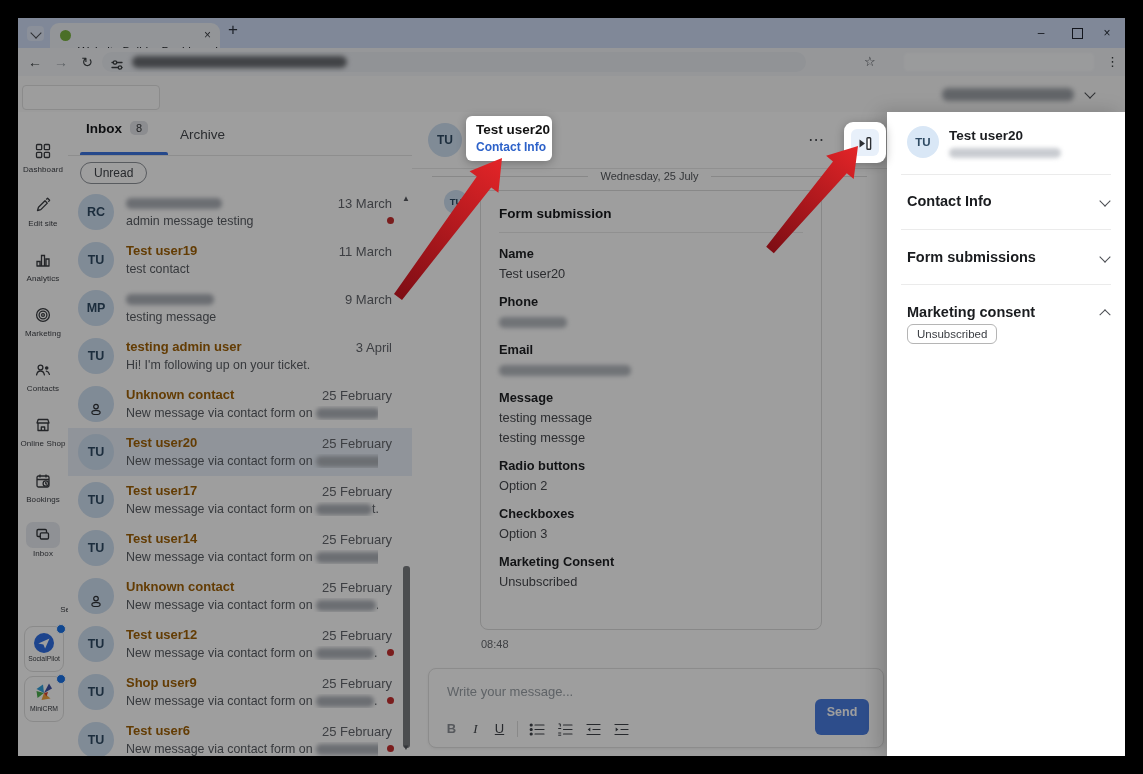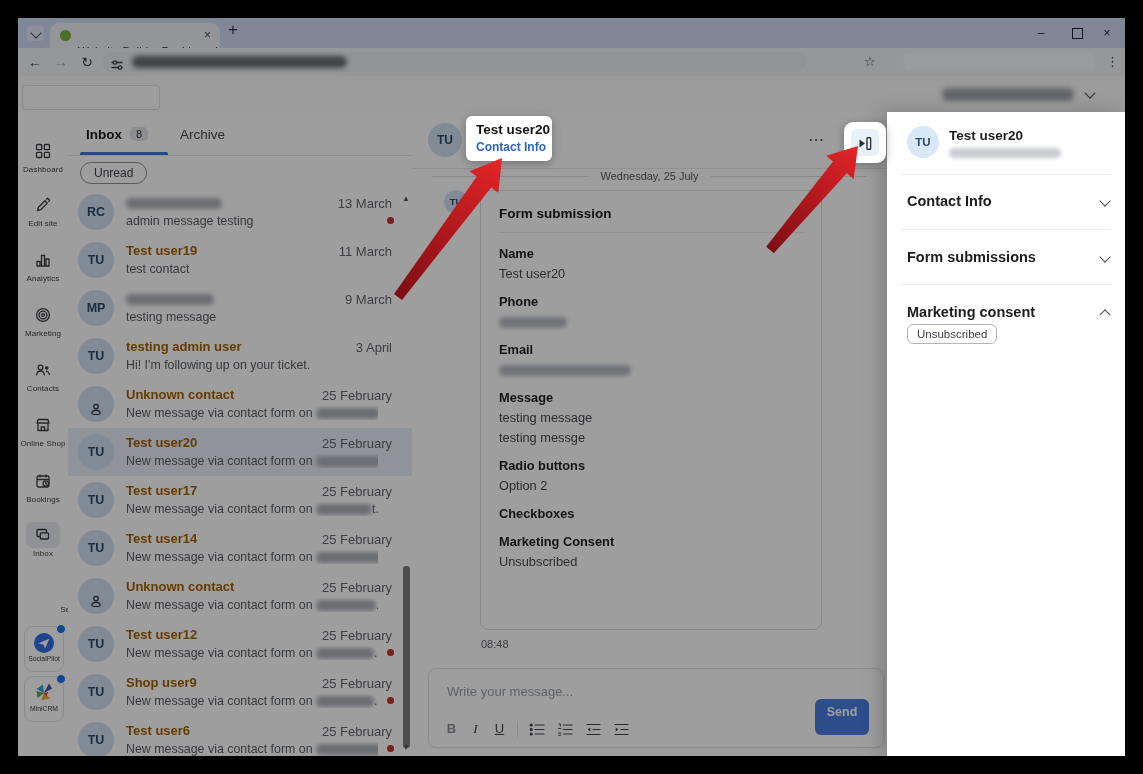--- a/index.html
+++ b/index.html
@@ -45,21 +45,21 @@
   .ric.on{background:#e7eaf0;}
   .rlb{font-size:8px;color:#3b3e44;margin-top:1px;letter-spacing:.1px;}
   .appcard{position:absolute;left:6px;width:38px;height:44px;background:#fff;border:1px solid #dfdfdf;border-radius:9px;text-align:center;}
   .appcard svg{margin-top:4px;}
   .albl{font-size:6.8px;color:#3b3e44;margin-top:0px;}
   .bdot{position:absolute;right:-3px;top:-3px;width:8px;height:8px;border-radius:50%;background:#1a73e8;border:1.5px solid #fff;}
 
   
   .list{position:absolute;left:50px;top:94px;width:344px;height:644px;background:#fff;border-right:1px solid #e8e8e8;}
   .tabsrow{position:absolute;left:0;top:0;width:344px;height:43px;border-bottom:1px solid #e6e6e6;}
-  .tinbox{position:absolute;left:18px;top:15px;font-size:13.5px;font-weight:bold;color:#17191c;}
+  .tinbox{position:absolute;left:18px;top:9px;font-size:13.5px;font-weight:bold;color:#17191c;}
   .tbadge{display:inline-block;margin-left:8px;background:#e2e4e8;border-radius:5px;padding:1px 6px;font-size:11px;font-weight:normal;color:#36383c;position:relative;top:-1px;}
   .tarchive{position:absolute;left:112px;top:15px;font-size:13.5px;color:#46494e;}
   .tund{position:absolute;left:12px;bottom:0;width:88px;height:3px;background:#3d74e0;border-radius:2px 2px 0 0;}
   .fchip{position:absolute;left:12px;top:50px;padding:3px 13px;border:1px solid #8f939a;border-radius:14px;font-size:12px;color:#3f4349;}
   .rows{position:absolute;left:0;top:76px;width:344px;height:568px;overflow:hidden;}
   .row{position:relative;height:48px;}
   .row.sel{background:#e8eff8;}
   .av{position:absolute;left:10px;top:6px;width:36px;height:36px;border-radius:50%;background:#cfe0f2;color:#2e4a63;
       font-size:12.5px;font-weight:600;text-align:center;line-height:36px;}
   .rname{position:absolute;left:58px;top:7px;font-size:13px;font-weight:600;color:#a16207;white-space:nowrap;}
@@ -370,20 +370,21 @@
       <div class="flab">Phone</div>
       <div class="fval"><span class="bb" style="width:68px;background:#b6bac0;"></span></div>
       <div class="flab">Email</div>
       <div class="fval"><span class="bb" style="width:132px;background:#b6bac0;"></span></div>
       <div class="flab">Message</div>
       <div class="fval">testing message</div>
       <div class="fval">testing messge</div>
       <div class="flab">Radio buttons</div>
       <div class="fval">Option 2</div>
       <div class="flab">Checkboxes</div>
+      <div class="fval">Option 3</div>
       <div class="flab">Marketing Consent</div>
       <div class="fval">Unsubscribed</div>
     </div>
     <span class="time">08:48</span>
 
     <div class="composer">
       <div class="ph">Write your message...</div>
       <div class="ctools">
         <span class="fmt b">B</span>
         <span class="fmt i">I</span>

